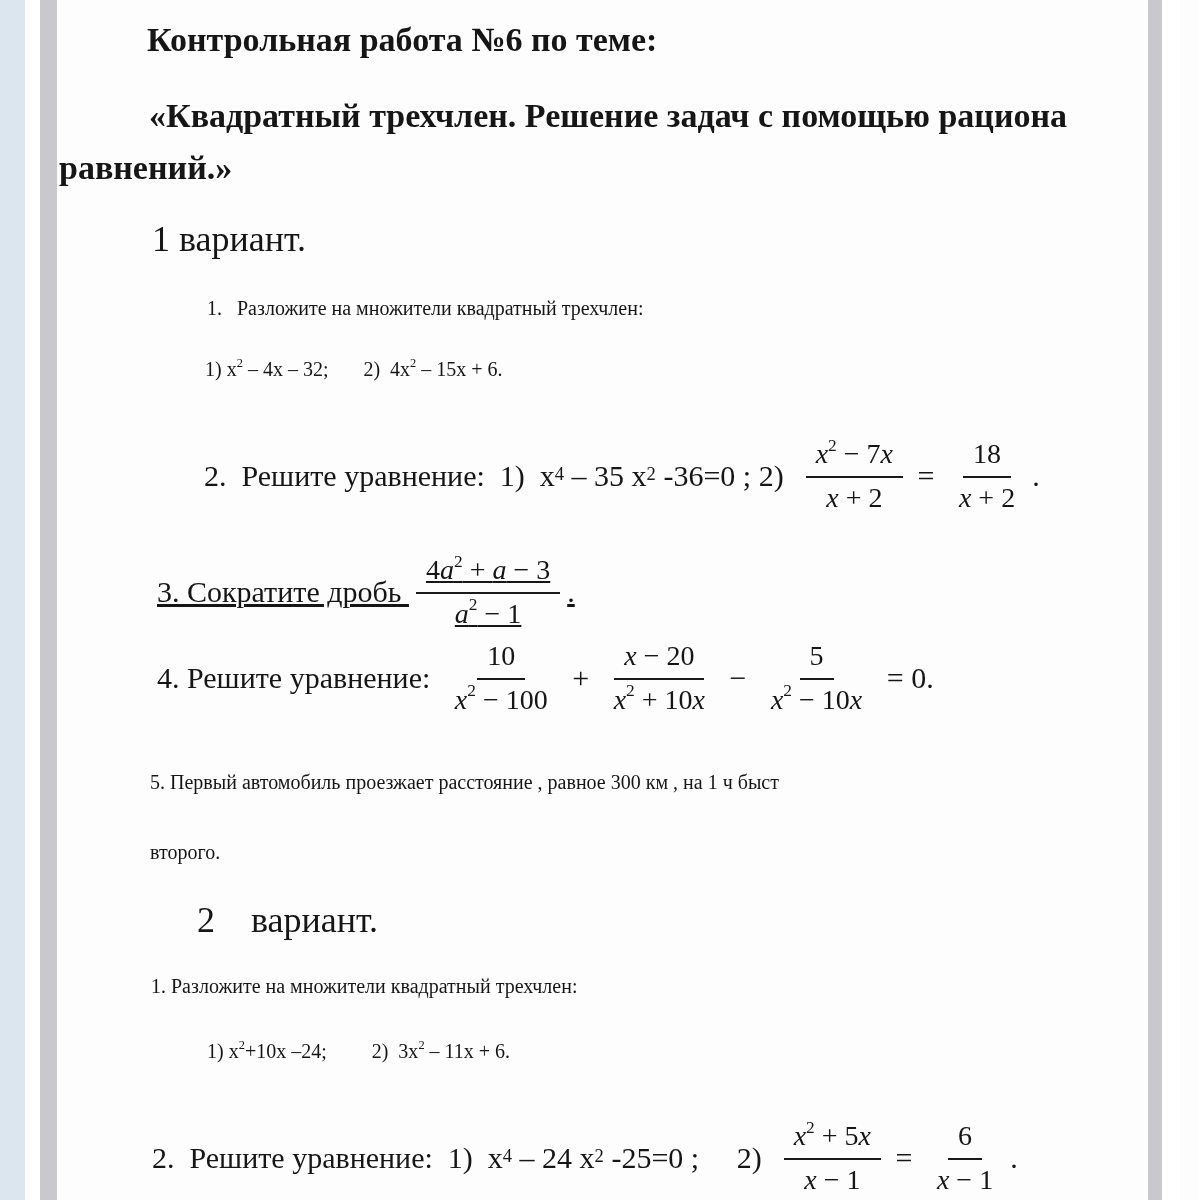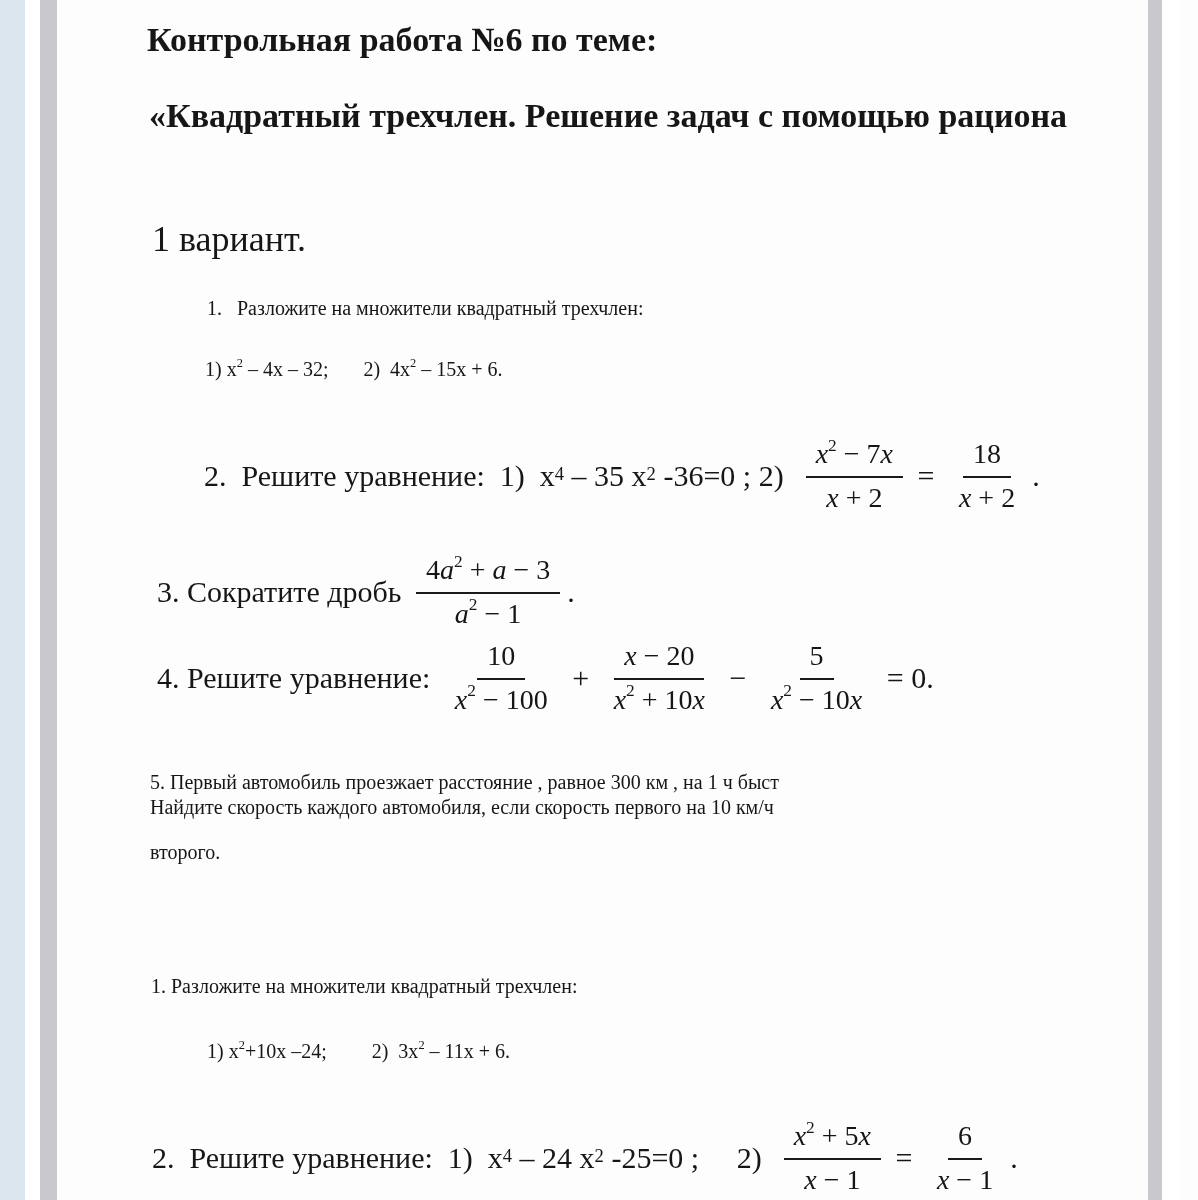--- a/index.html
+++ b/index.html
@@ -74,39 +74,40 @@
 
 <div class="gap-left"></div>
 <div class="strip-left"></div>
 
 <div class="page">
 
   <div class="line title" style="left:90px; top:20px;">Контрольная работа №6 по теме:</div>
 
   <div class="line title" style="left:92px; top:96px;">«Квадратный трехчлен. Решение задач с помощью рациона</div>
 
+  <div class="line title" style="left:2px; top:148px;">равнений.»</div>
 
   <div class="line variant-heading" style="left:95px; top:218px;">1 вариант.</div>
 
   <div class="line" style="left:150px; top:296px;">1.   Разложите на множители квадратный трехчлен:</div>
 
   <div class="line" style="left:148px; top:357px;"><span>1) x</span><sup class="msup">2</sup><span> – 4x – 32;       2)  4x</span><sup class="msup">2</sup><span> – 15x + 6.</span></div>
 
   <div class="eqrow" style="left:147px; top:432px; height:88px;"><span>2.  Решите уравнение:  1)  x</span><sup class="msup">4</sup><span> – 35 x</span><sup class="msup">2</sup><span> -36=0 ; 2)  </span><span class="frac"><span class="num"><span class="mi">x</span><sup class="msup">2</sup><span> − 7</span><span class="mi">x</span></span><span class="den"><span class="mi">x</span><span> + 2</span></span></span><span> = </span><span class="frac"><span class="num"><span>18</span></span><span class="den"><span class="mi">x</span><span> + 2</span></span></span><span>.</span></div>
 
-  <div class="eqrow" style="left:100px; top:548px; height:88px;"><span>3. Сократите дробь </span><span class="frac"><span class="num"><span>4</span><span class="mi">a</span><sup class="msup">2</sup><span> + </span><span class="mi">a</span><span> − 3</span></span><span class="den"><span class="mi">a</span><sup class="msup">2</sup><span> − 1</span></span></span><span>.</span></div>
+  <div class="eqrow" style="left:100px; top:548px; height:88px;text-decoration:underline;"><span>3. Сократите дробь </span><span class="frac"><span class="num"><span>4</span><span class="mi">a</span><sup class="msup">2</sup><span> + </span><span class="mi">a</span><span> − 3</span></span><span class="den"><span class="mi">a</span><sup class="msup">2</sup><span> − 1</span></span></span><span>.</span></div>
 
   <div class="eqrow" style="left:100px; top:634px; height:88px;"><span>4. Решите уравнение: </span><span class="frac"><span class="num"><span>10</span></span><span class="den"><span class="mi">x</span><sup class="msup">2</sup><span> − 100</span></span></span><span> + </span><span class="frac"><span class="num"><span class="mi">x</span><span> − 20</span></span><span class="den"><span class="mi">x</span><sup class="msup">2</sup><span> + 10</span><span class="mi">x</span></span></span><span> − </span><span class="frac"><span class="num"><span>5</span></span><span class="den"><span class="mi">x</span><sup class="msup">2</sup><span> − 10</span><span class="mi">x</span></span></span><span> = 0.</span></div>
 
   <div class="line" style="left:93px; top:770px;">5. Первый автомобиль проезжает расстояние , равное 300 км , на 1 ч быст</div>
 
-  <div class="line" style="left:93px; top:795px;">Найдите скорость каждого автомобиля, если скорость первого на 10 км/ч</div>
 
   <div class="line" style="left:93px; top:840px;">второго.</div>
 
+  <div class="line variant-heading" style="left:140px; top:899px;">2    вариант.</div>
 
   <div class="line" style="left:94px; top:974px;">1. Разложите на множители квадратный трехчлен:</div>
 
   <div class="line" style="left:150px; top:1039px;"><span>1) x</span><sup class="msup">2</sup><span>+10x –24;         2)  3x</span><sup class="msup">2</sup><span> – 11x + 6.</span></div>
 
   <div class="eqrow" style="left:95px; top:1114px; height:88px;"><span>2.  Решите уравнение:  1)  x</span><sup class="msup">4</sup><span> – 24 x</span><sup class="msup">2</sup><span> -25=0 ;     2)  </span><span class="frac"><span class="num"><span class="mi">x</span><sup class="msup">2</sup><span> + 5</span><span class="mi">x</span></span><span class="den"><span class="mi">x</span><span> − 1</span></span></span><span> = </span><span class="frac"><span class="num"><span>6</span></span><span class="den"><span class="mi">x</span><span> − 1</span></span></span><span>.</span></div>
 
 </div>
 
 <div class="strip-right"></div>

